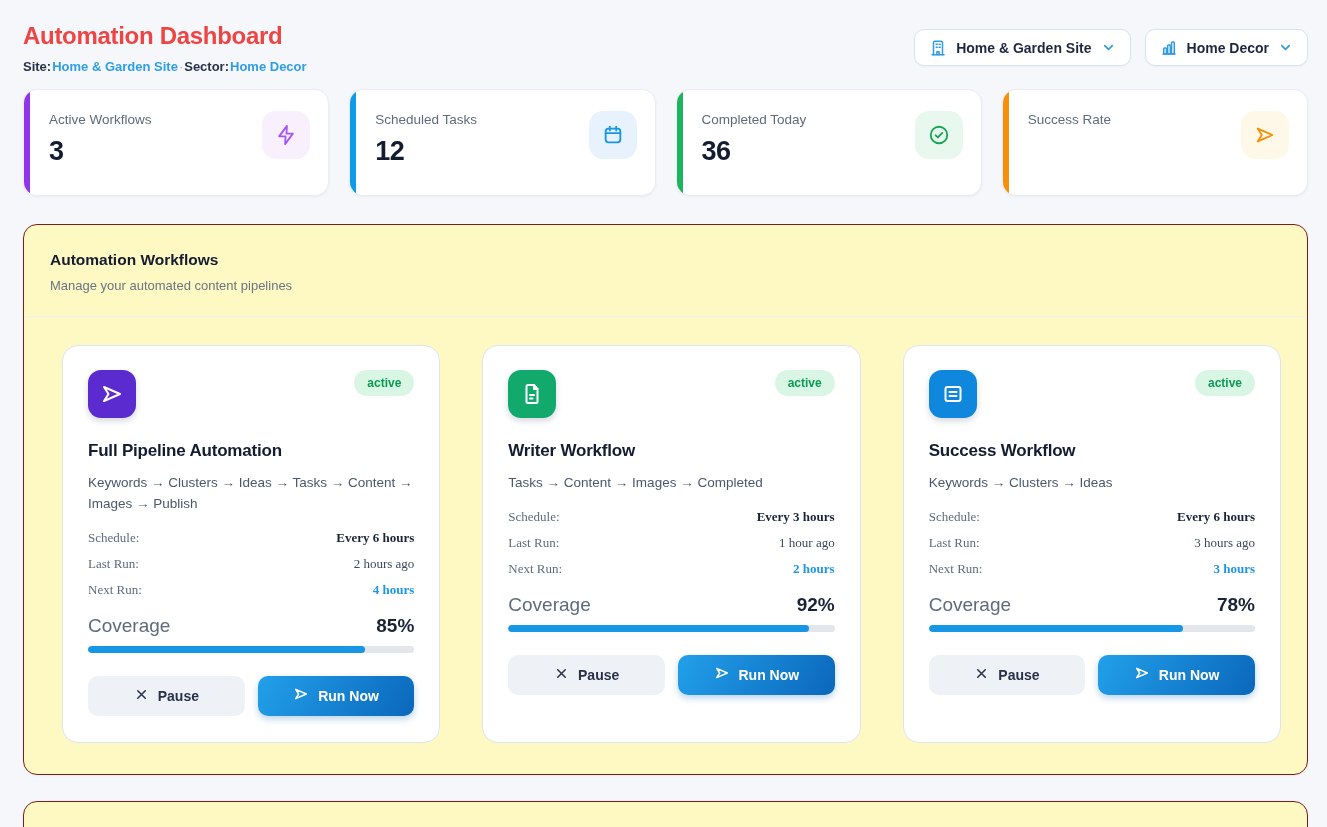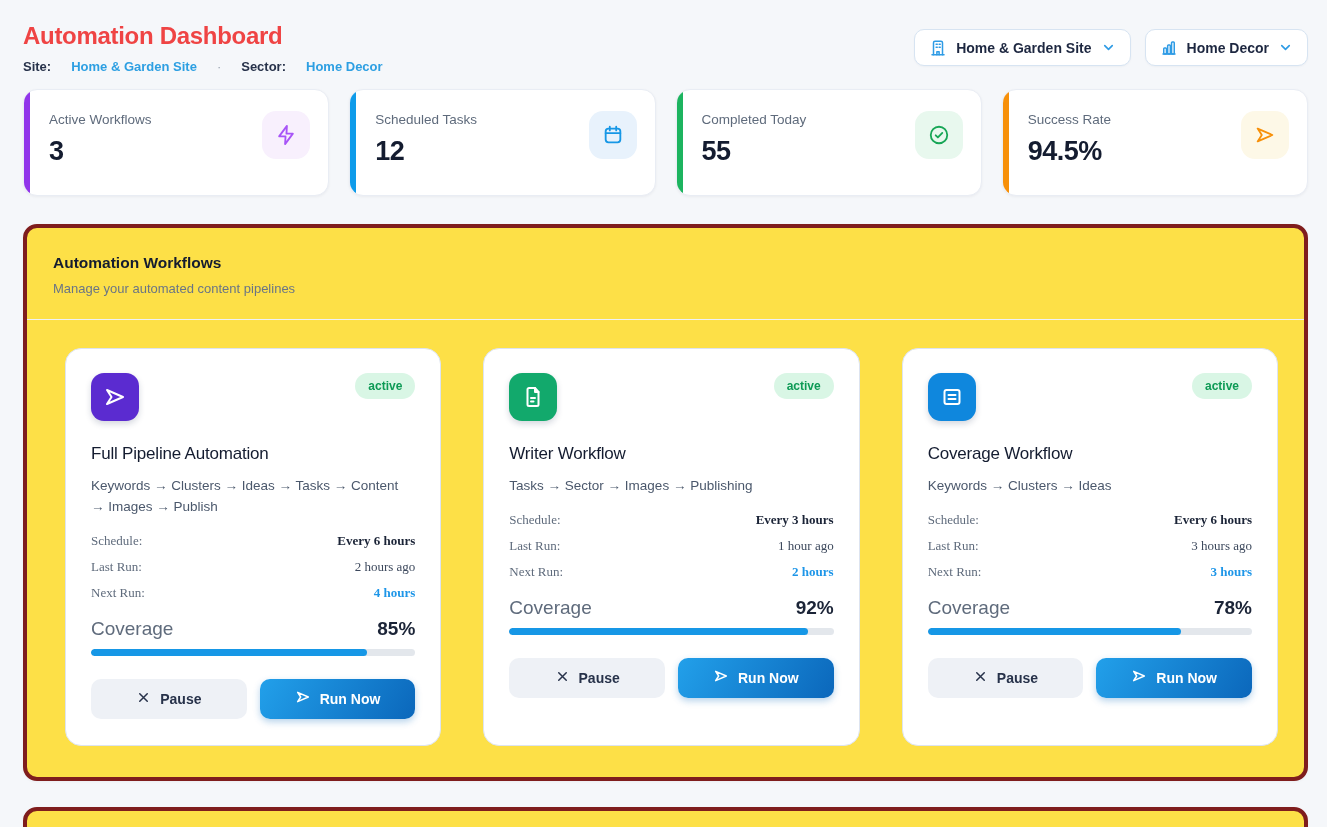--- a/index.html
+++ b/index.html
@@ -6,21 +6,21 @@
   html,body { width:1327px; height:827px; overflow:hidden; }
   body {
     font-family: "Liberation Sans", "DejaVu Sans", sans-serif;
     background:#f5f7fa;
     color:#1b2437;
     padding:22px 19px 0 23px;
   }
   
   .top-header { display:flex; justify-content:space-between; align-items:flex-start; }
   .page-title { font-size:24px; font-weight:800; letter-spacing:-0.3px; color:#ef4444; }
-  .subtitle-row { margin-top:9px; font-size:13px; font-weight:700; color:#27324a; display:flex; gap:20px; align-items:center; }
+  .subtitle-row { margin-top:9px; font-size:13px; font-weight:700; color:#27324a; display:flex; gap:1px; align-items:center; }
   .subtitle-row .link { color:#2d9fe2; cursor:pointer; }
   .subtitle-row .dot { color:#9aa4b2; font-weight:400; }
   .header-dropdowns { display:flex; gap:14px; margin-top:7px; }
   .dropdown {
     display:flex; align-items:center; gap:9px;
     background:#ffffff; border:1px solid #d7e4f2; border-radius:10px;
     height:37px; padding:0 14px; cursor:pointer;
     box-shadow:0 1px 2px rgba(20,40,80,.04);
     font-size:14px; font-weight:700; color:#1d2740;
   }
@@ -36,41 +36,41 @@
   .stat-accent { position:absolute; left:0; top:0; bottom:0; width:6px; background:var(--accent); }
   .stat-label { font-size:13.5px; color:#5f6b7c; font-weight:500; }
   .stat-value { font-size:27px; font-weight:800; color:#141c30; margin-top:9px; letter-spacing:-0.5px; }
   .stat-icon-badge {
     position:absolute; right:18px; top:21px; width:48px; height:48px; border-radius:14px;
     display:flex; align-items:center; justify-content:center;
     background:var(--icon-bg); color:var(--icon-color);
   }
   
   .section-card {
-    background:#fde047; border:4px solid #7f1d1d; border-radius:14px; margin-top:28px;
+    background:#fef9c3; border:1px solid #7f1d1d; border-radius:14px; margin-top:28px;
     box-shadow:0 1px 3px rgba(16,24,40,.04);
   }
   .section-header { padding:26px 26px 23px; border-bottom:1px solid #eef1f6; }
   .section-title { font-size:15.5px; font-weight:800; color:#141c30; }
   .section-subtitle { font-size:13px; color:#6a7585; margin-top:9px; }
   .section-body { padding:28px 26px 31px; }
   
   .wf-grid { display:grid; grid-template-columns:repeat(3,1fr); gap:42px;padding-left:12px; }
   .wf-card { background:#fff; border:1px solid #dde4f0; border-radius:16px; padding:24px 25px 26px; }
   .wf-top { display:flex; justify-content:space-between; align-items:flex-start; }
   .wf-icon {
     width:48px; height:48px; border-radius:13px; color:#fff;
     display:flex; align-items:center; justify-content:center;
     box-shadow:0 3px 6px rgba(20,40,80,.18);
   }
   .status-badge {
     background:#d9f6e5; color:#0d9a55; font-size:12px; font-weight:700;
     padding:6px 13px; border-radius:999px;
   }
-  .wf-title { font-size:17px; font-weight:400; color:#141c30; margin-top:23px; letter-spacing:-0.2px; }
+  .wf-title { font-size:17px; font-weight:700; color:#141c30; margin-top:23px; letter-spacing:-0.2px; }
   .wf-pipeline { font-size:13.5px; color:#4b586c; margin-top:12px; line-height:1.55; }
   .wf-meta { margin-top:15px;font-family:Liberation Serif, serif; }
   .meta-row { display:flex; justify-content:space-between; align-items:center; font-size:13px; margin-top:10px; }
   .meta-row:first-child { margin-top:0; }
   .meta-label { color:#5f6b7c; }
   .meta-value-bold { font-weight:800; color:#1b2437; }
   .meta-value-plain { color:#3c485c; }
   .meta-value-blue { font-weight:800; color:#1e96e8; }
   .coverage-block { margin-top:17px; }
   .coverage-row { display:flex; justify-content:space-between; align-items:center; font-size:19px; }
@@ -159,33 +159,32 @@
       <svg width="22" height="22" viewBox="0 0 24 24" fill="none" stroke="currentColor" stroke-width="2" stroke-linecap="round" stroke-linejoin="round">
           <rect x="4" y="5" width="16" height="15" rx="3"></rect>
           <path d="M8.5 3v4M15.5 3v4M4 10h16"></path>
         </svg>
     </div>
   </div>
 
   <div class="stat-card" style="--accent: #1cb45f; --icon-color: #17a656; --icon-bg: #e8f8ee;">
     <div class="stat-accent"></div>
     <div class="stat-label">Completed Today</div>
-    <div class="stat-value">55</div>
+    <div class="stat-value">36</div>
     <div class="stat-icon-badge">
       <svg width="22" height="22" viewBox="0 0 24 24" fill="none" stroke="currentColor" stroke-width="2" stroke-linecap="round" stroke-linejoin="round">
           <circle cx="12" cy="12" r="9"></circle>
           <path d="M8.4 12.3l2.4 2.4 4.8-5"></path>
         </svg>
     </div>
   </div>
 
   <div class="stat-card" style="--accent: #f79009; --icon-color: #f79009; --icon-bg: #fdf8e7;">
     <div class="stat-accent"></div>
     <div class="stat-label">Success Rate</div>
-    <div class="stat-value">94.5%</div>
     <div class="stat-icon-badge">
       <svg width="22" height="22" viewBox="0 0 24 24" fill="none" stroke="currentColor" stroke-width="2" stroke-linecap="round" stroke-linejoin="round">
           <path d="M4 5l16 7-16 7 4.5-7L4 5z"></path>
         </svg>
     </div>
   </div>
 
 </div>
 
 <div class="section-card">
@@ -251,21 +250,21 @@
           <div class="wf-icon wf-green" style="background: rgb(18, 169, 108);">
             <svg width="24" height="24" viewBox="0 0 24 24" fill="none" stroke="currentColor" stroke-width="2" stroke-linecap="round" stroke-linejoin="round">
                 <path d="M14 3H8a1.5 1.5 0 0 0-1.5 1.5v15A1.5 1.5 0 0 0 8 21h8a1.5 1.5 0 0 0 1.5-1.5V7L14 3z"></path>
                 <path d="M14 3v4h3.5"></path>
                 <path d="M10 13h4M10 16.5h2.5"></path>
               </svg>
           </div>
           <span class="status-badge">active</span>
         </div>
         <div class="wf-title">Writer Workflow</div>
-        <div class="wf-pipeline">Tasks → Sector → Images → Publishing</div>
+        <div class="wf-pipeline">Tasks → Content → Images → Completed</div>
         <div class="wf-meta">
           <div class="meta-row">
               <span class="meta-label">Schedule:</span>
               <span class="meta-value-bold">Every 3 hours</span>
             </div>
           <div class="meta-row">
               <span class="meta-label">Last Run:</span>
               <span class="meta-value-plain">1 hour ago</span>
             </div>
           <div class="meta-row">
@@ -301,21 +300,21 @@
       <div class="wf-card">
         <div class="wf-top">
           <div class="wf-icon wf-blue" style="background: rgb(15, 135, 221);">
             <svg width="24" height="24" viewBox="0 0 24 24" fill="none" stroke="currentColor" stroke-width="2" stroke-linecap="round" stroke-linejoin="round">
                 <rect x="4.5" y="5" width="15" height="14" rx="2"></rect>
                 <path d="M8.5 10h7M8.5 14h7"></path>
               </svg>
           </div>
           <span class="status-badge">active</span>
         </div>
-        <div class="wf-title">Coverage Workflow</div>
+        <div class="wf-title">Success Workflow</div>
         <div class="wf-pipeline">Keywords → Clusters → Ideas</div>
         <div class="wf-meta">
           <div class="meta-row">
               <span class="meta-label">Schedule:</span>
               <span class="meta-value-bold">Every 6 hours</span>
             </div>
           <div class="meta-row">
               <span class="meta-label">Last Run:</span>
               <span class="meta-value-plain">3 hours ago</span>
             </div>

